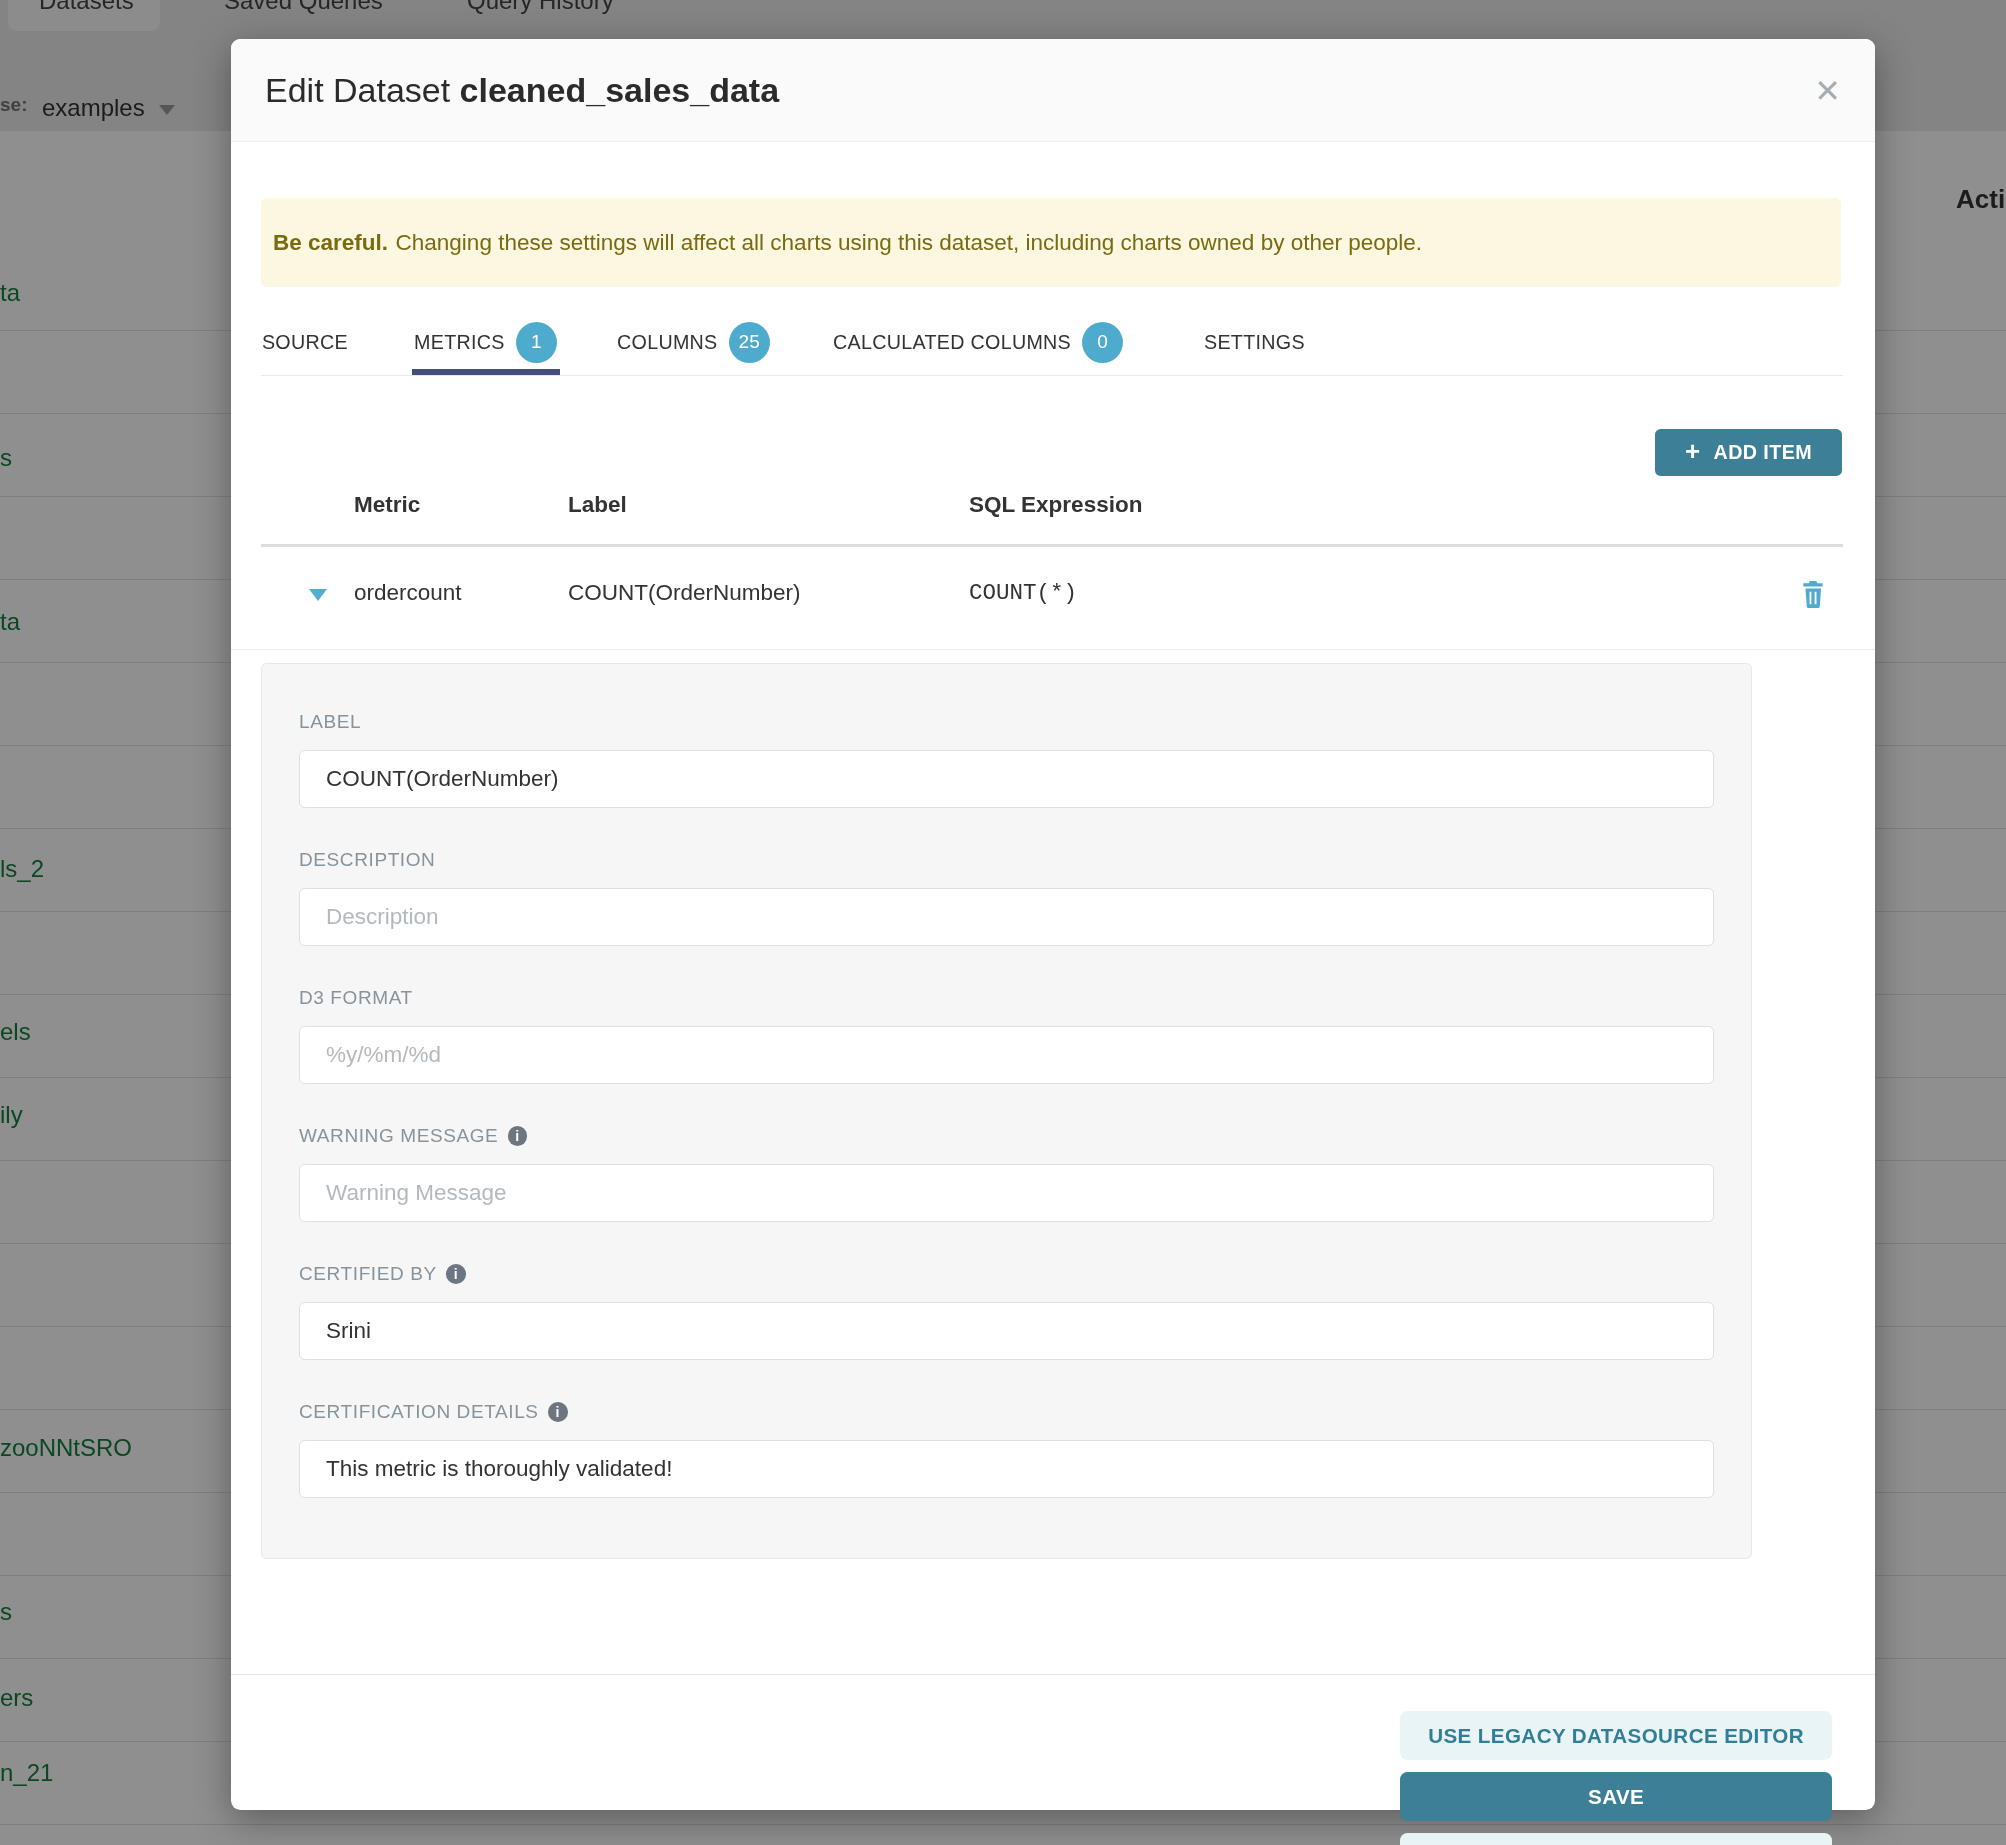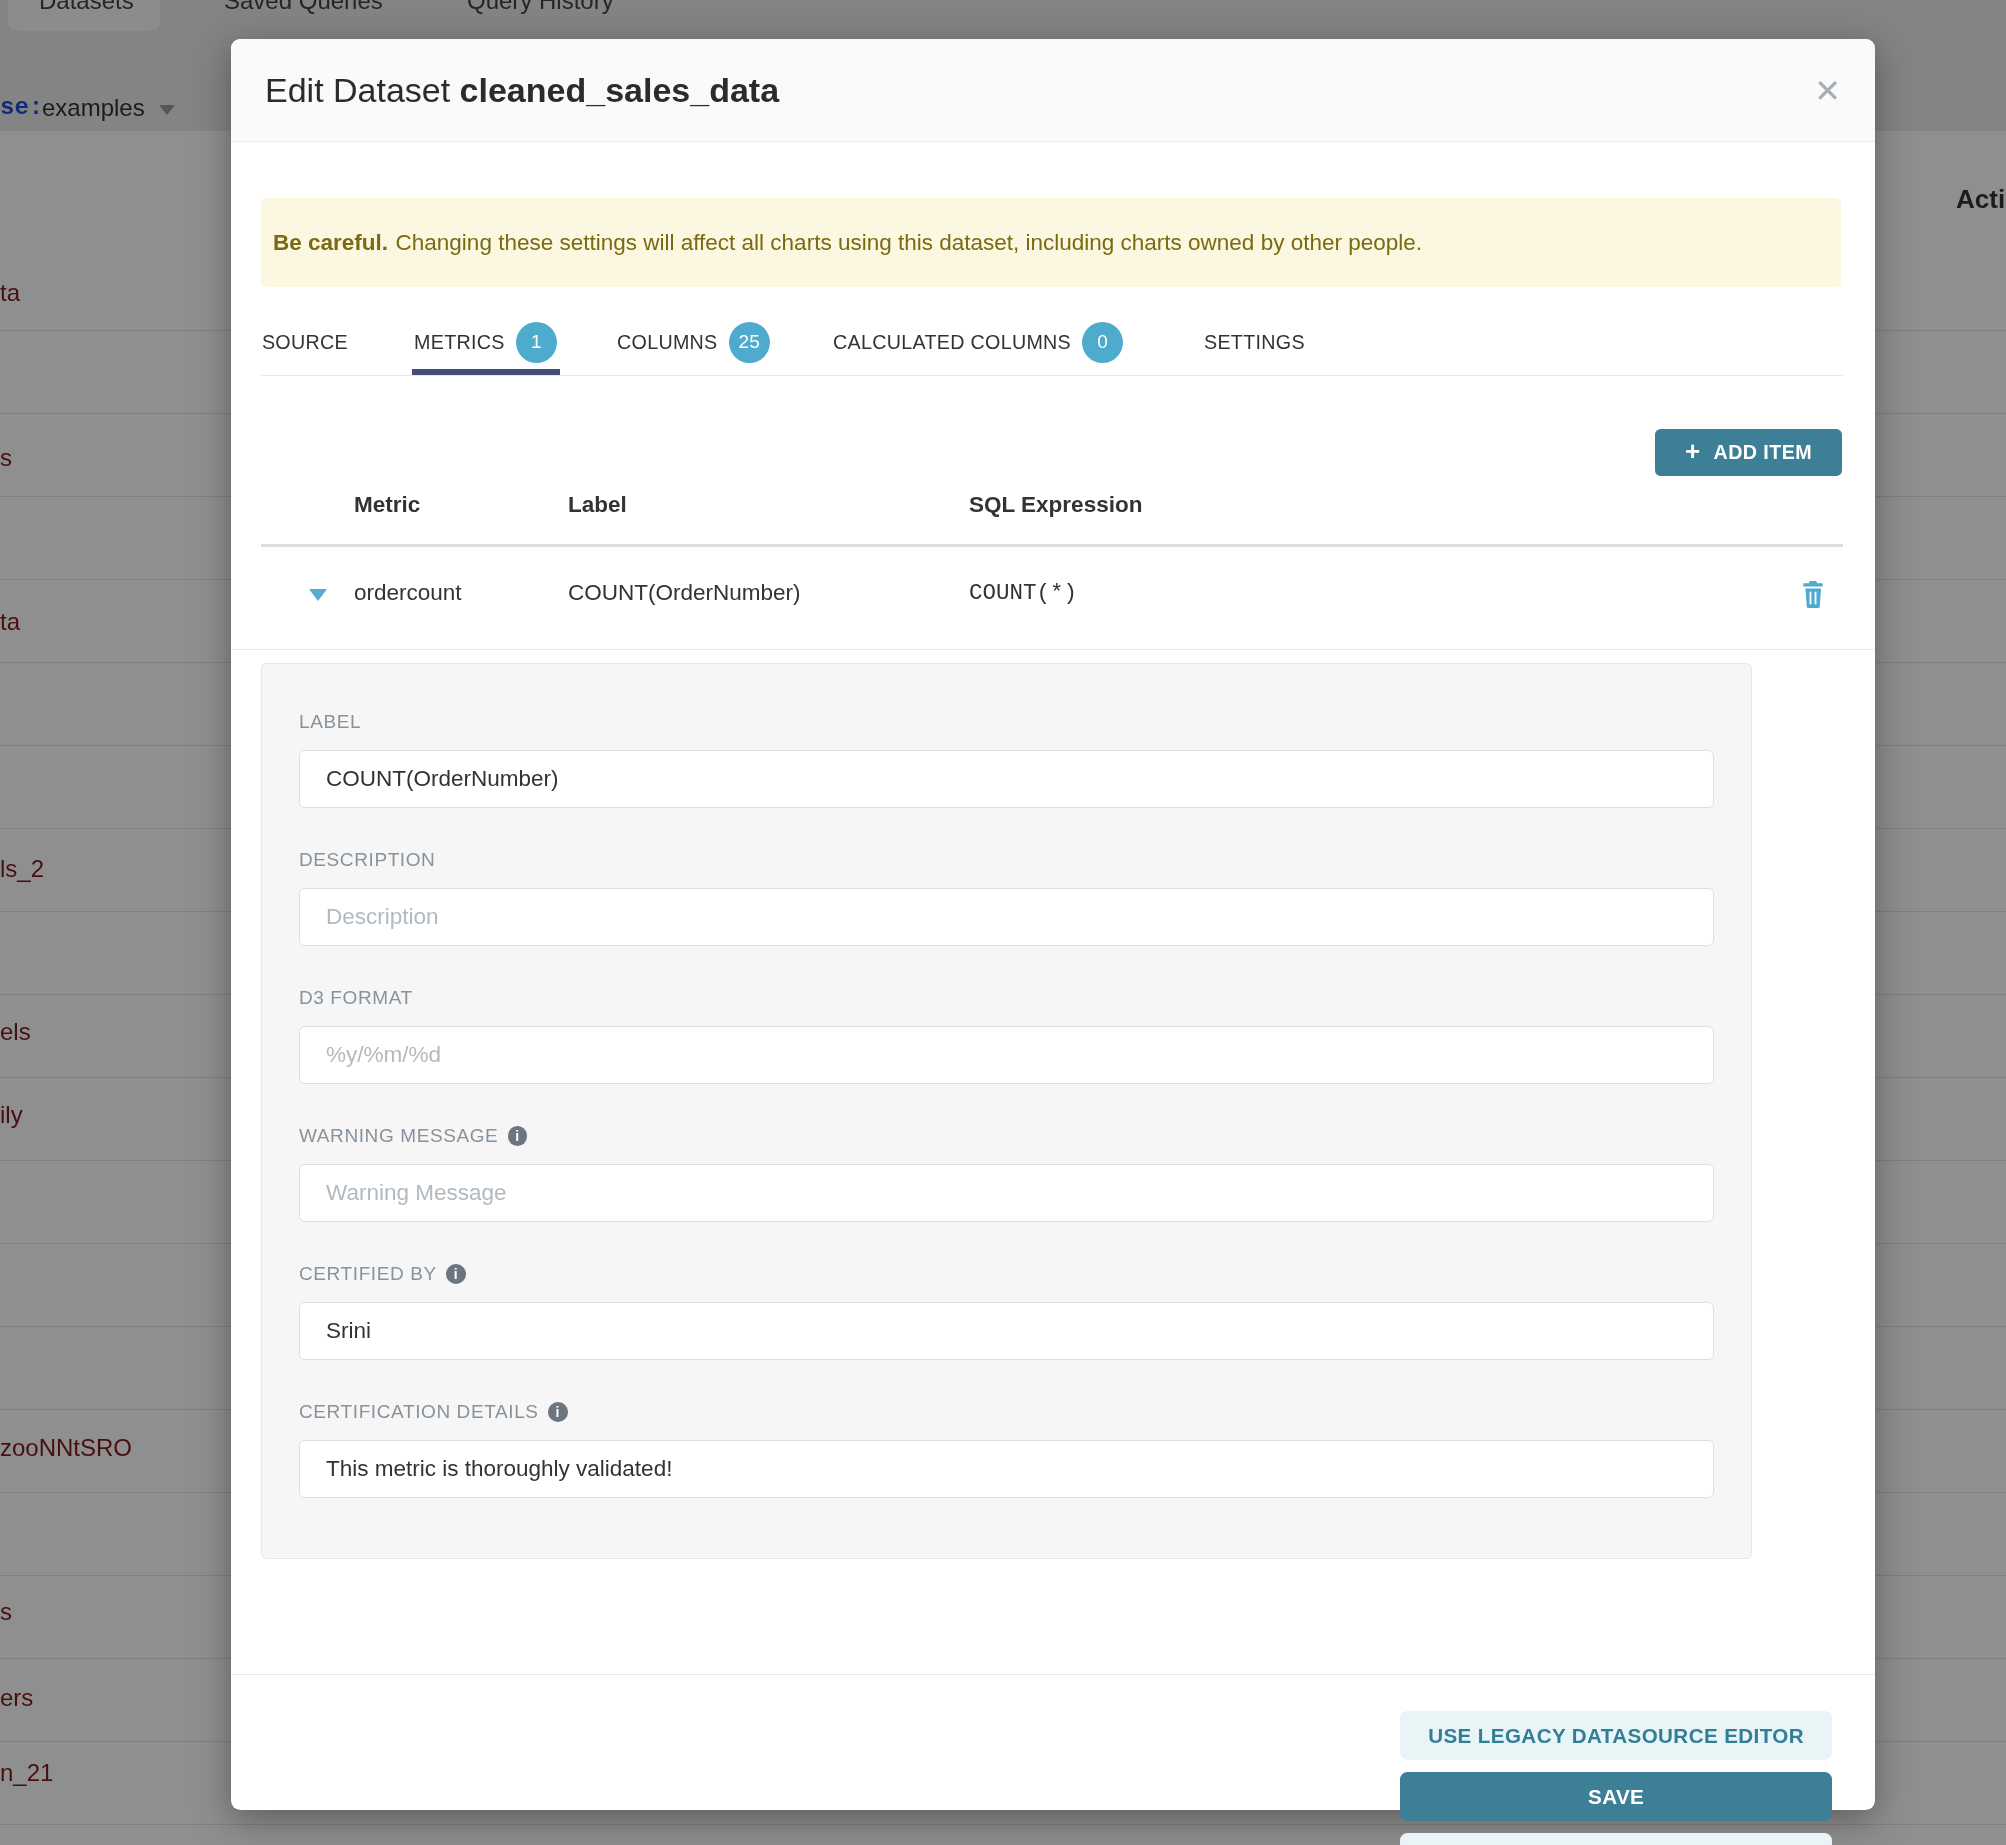--- a/index.html
+++ b/index.html
@@ -7,27 +7,27 @@
   body { font-family:"Liberation Sans", sans-serif; position:relative; background:#fff; }
 
   
   .page { position:absolute; inset:0; background:#fff; }
   .topbar { position:absolute; left:0; top:0; width:100%; height:131px; background:#ececec; }
   .nav-pill { position:absolute; left:7.5px; top:-17px; width:152px; height:48px; background:#fafafa; border-radius:9.4px; }
   .nav-tab { position:absolute; top:-13px; font-size:24px; color:#444; font-weight:500; }
   .nav-tab.t0 { left:39px; }
   .nav-tab.t1 { left:224px; }
   .nav-tab.t2 { left:467px; }
-  .db-label { position:absolute; left:0; top:94px; font-size:24px; font-weight:700; color:#1d4ed8;font-family:Liberation Mono, monospace; }
+  .db-label { position:absolute; left:0; top:94px; font-size:19px; font-weight:700; color:#737373; }
   .db-value { position:absolute; left:42px; top:94px; font-size:24px; color:#333; }
   .db-caret { position:absolute; left:159px; top:105px; width:0; height:0;
               border-left:8.4px solid transparent; border-right:8.4px solid transparent; border-top:10.3px solid #9a9a9a; }
   .rows { position:absolute; left:0; top:248px; right:0; bottom:0;
           background:repeating-linear-gradient(180deg, transparent 0px, transparent 82px, #e2e2e2 82px, #e2e2e2 83px); }
-  .frag { position:absolute; left:0; font-size:24px; color:#7f1d1d; white-space:nowrap; }
+  .frag { position:absolute; left:0; font-size:24px; color:#15803d; white-space:nowrap; }
   .actions-header { position:absolute; left:1956px; top:184px; font-size:26px; font-weight:700; color:#333; }
 
   .overlay { position:absolute; inset:0; background:rgba(0,0,0,0.44); }
 
   
   .modal { position:absolute; left:231px; top:39px; width:1644px; height:1771px; background:#fff;
            border-radius:9.4px; box-shadow:0 9.4px 37px rgba(0,0,0,0.35); }
   .m-header { position:absolute; left:0; top:0; width:100%; height:103px; background:#fafafa;
               border-bottom:1.9px solid #ededed; border-radius:9.4px 9.4px 0 0; }
   .m-title { position:absolute; left:34px; top:0; height:103px; display:flex; align-items:center;

